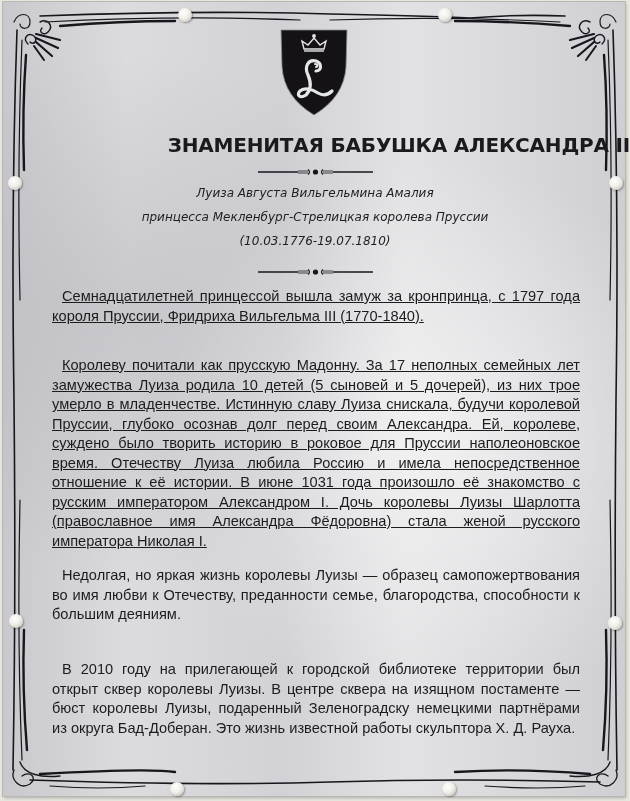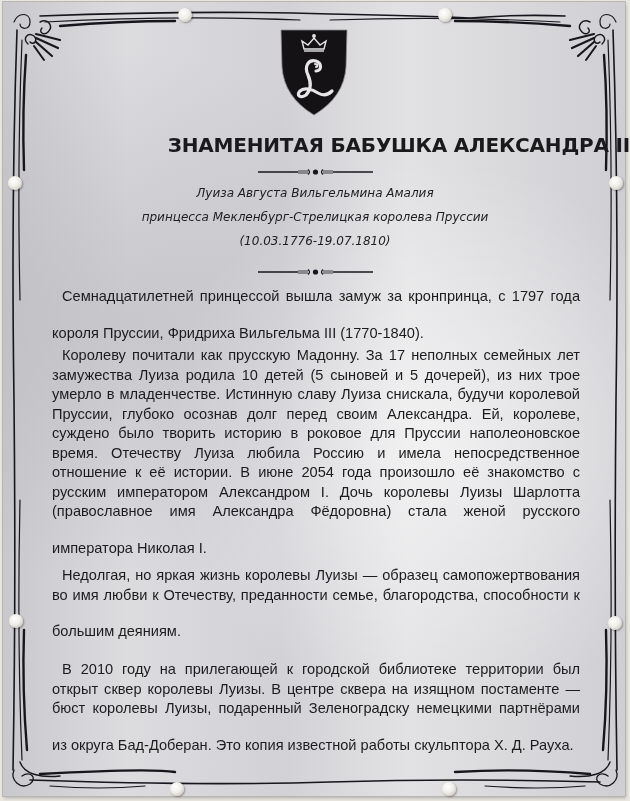--- a/index.html
+++ b/index.html
@@ -88,21 +88,20 @@
       text-align-last: left;
     }
     .body-text span.line {
       display: block;
       text-align: justify;
       text-align-last: justify;
       white-space: nowrap;
     }
     .body-text span.line.last {
       text-align-last: left;
-      margin-top: 17px;
     }
   </style>
 </head>
 <body>
 
 <div class="plaque"></div>
 
 <svg class="frame" viewBox="0 0 630 801" xmlns="http://www.w3.org/2000/svg">
   <g fill="none" stroke="#16161c" stroke-linecap="round">
 
@@ -207,42 +206,42 @@
 <svg class="divider" style="top:268px;" viewBox="0 0 115 8" xmlns="http://www.w3.org/2000/svg">
   <path d="M0 4 L40 4" stroke="#16161c" stroke-width="1.6"></path>
   <path d="M75 4 L115 4" stroke="#16161c" stroke-width="1.6"></path>
   <path d="M40 3 L50 3 M40 5 L50 5" stroke="#16161c" stroke-width="0.8"></path>
   <path d="M65 3 L75 3 M65 5 L75 5" stroke="#16161c" stroke-width="0.8"></path>
   <path d="M50 1.5 Q53 4 50 6.5" fill="none" stroke="#16161c" stroke-width="1.2"></path>
   <path d="M65 1.5 Q62 4 65 6.5" fill="none" stroke="#16161c" stroke-width="1.2"></path>
   <circle cx="57.5" cy="4" r="2.6" fill="#16161c"></circle>
 </svg>
 
-<div class="body-text" style="top:287px;">
+<div class="body-text" style="top:287px;text-decoration:underline;">
   <span class="line" style="padding-left:10px;">Семнадцатилетней принцессой вышла замуж за кронпринца, с 1797 года</span>
   <span class="line last">короля Пруссии, Фридриха Вильгельма III (1770-1840).</span>
 </div>
 
-<div class="body-text" style="top:346px;">
+<div class="body-text" style="top:356px;text-decoration:underline;">
   <span class="line" style="padding-left:10px;">Королеву почитали как прусскую Мадонну. За 17 неполных семейных лет</span>
   <span class="line">замужества Луиза родила 10 детей (5 сыновей и 5 дочерей), из них трое</span>
   <span class="line">умерло в младенчестве. Истинную славу Луиза снискала, будучи королевой</span>
   <span class="line">Пруссии, глубоко осознав долг перед своим Александра. Ей, королеве,</span>
   <span class="line">суждено было творить историю в роковое для Пруссии наполеоновское</span>
   <span class="line">время. Отечеству Луиза любила Россию и имела непосредственное</span>
-  <span class="line">отношение к её истории. В июне 2054 года произошло её знакомство с</span>
+  <span class="line">отношение к её истории. В июне 1031 года произошло её знакомство с</span>
   <span class="line">русским императором Александром I. Дочь королевы Луизы Шарлотта</span>
   <span class="line">(православное имя Александра Фёдоровна) стала женой русского</span>
   <span class="line last">императора Николая I.</span>
 </div>
 
 <div class="body-text" style="top:566px;">
   <span class="line" style="padding-left:10px;">Недолгая, но яркая жизнь королевы Луизы — образец самопожертвования</span>
   <span class="line">во имя любви к Отечеству, преданности семье, благородства, способности к</span>
   <span class="line last">большим деяниям.</span>
 </div>
 
 <div class="body-text" style="top:660px;">
   <span class="line" style="padding-left:10px;">В 2010 году на прилегающей к городской библиотеке территории был</span>
   <span class="line">открыт сквер королевы Луизы. В центре сквера на изящном постаменте —</span>
   <span class="line">бюст королевы Луизы, подаренный Зеленоградску немецкими партнёрами</span>
-  <span class="line last">из округа Бад-Доберан. Это копия известной работы скульптора Х. Д. Рауха.</span>
+  <span class="line last">из округа Бад-Доберан. Это жизнь известной работы скульптора Х. Д. Рауха.</span>
 </div>
 
 </body></html>

